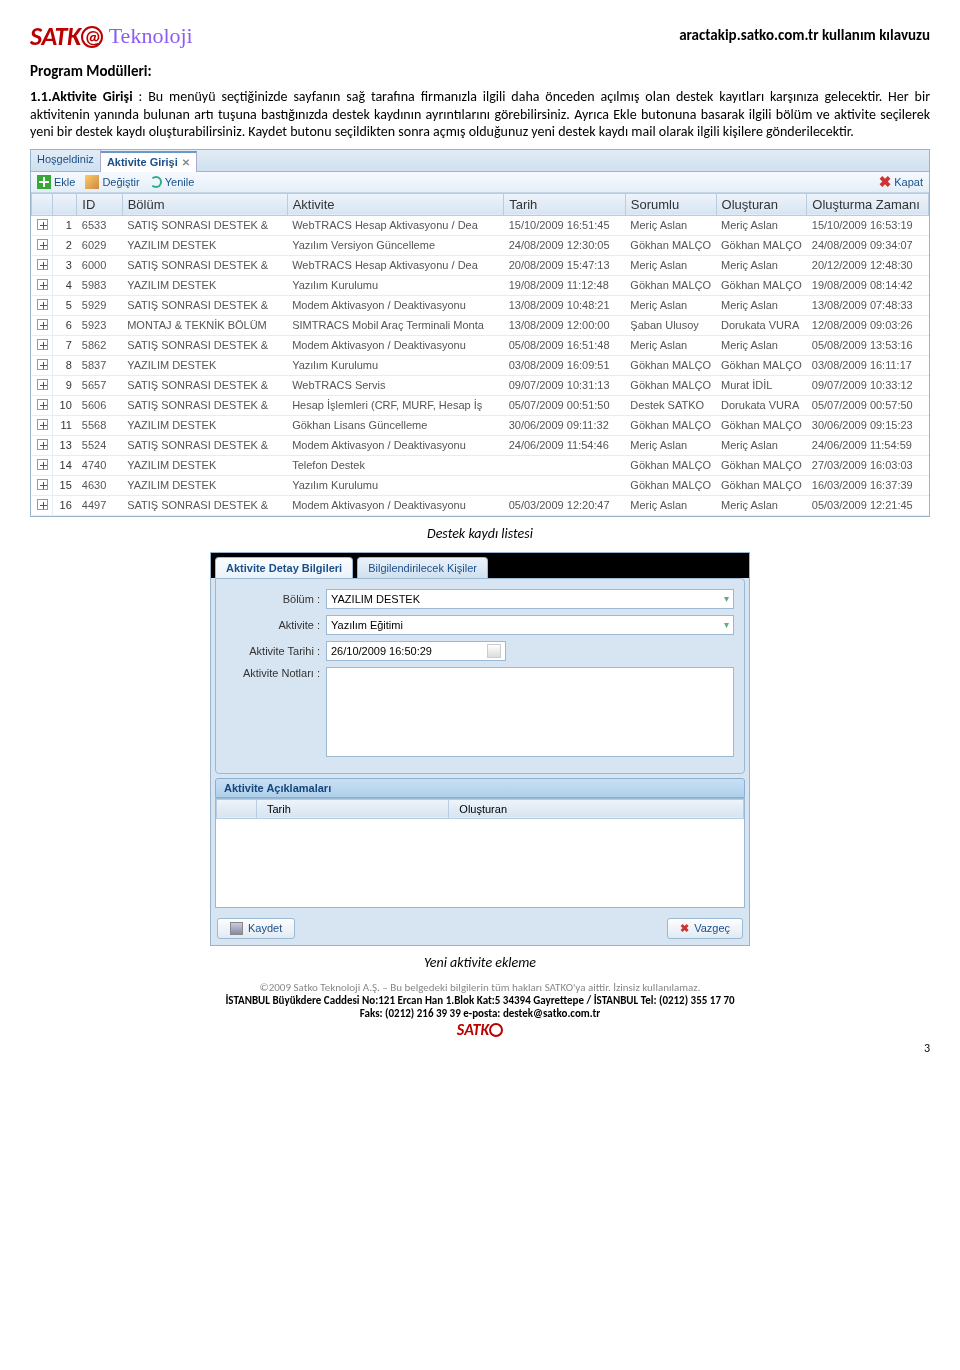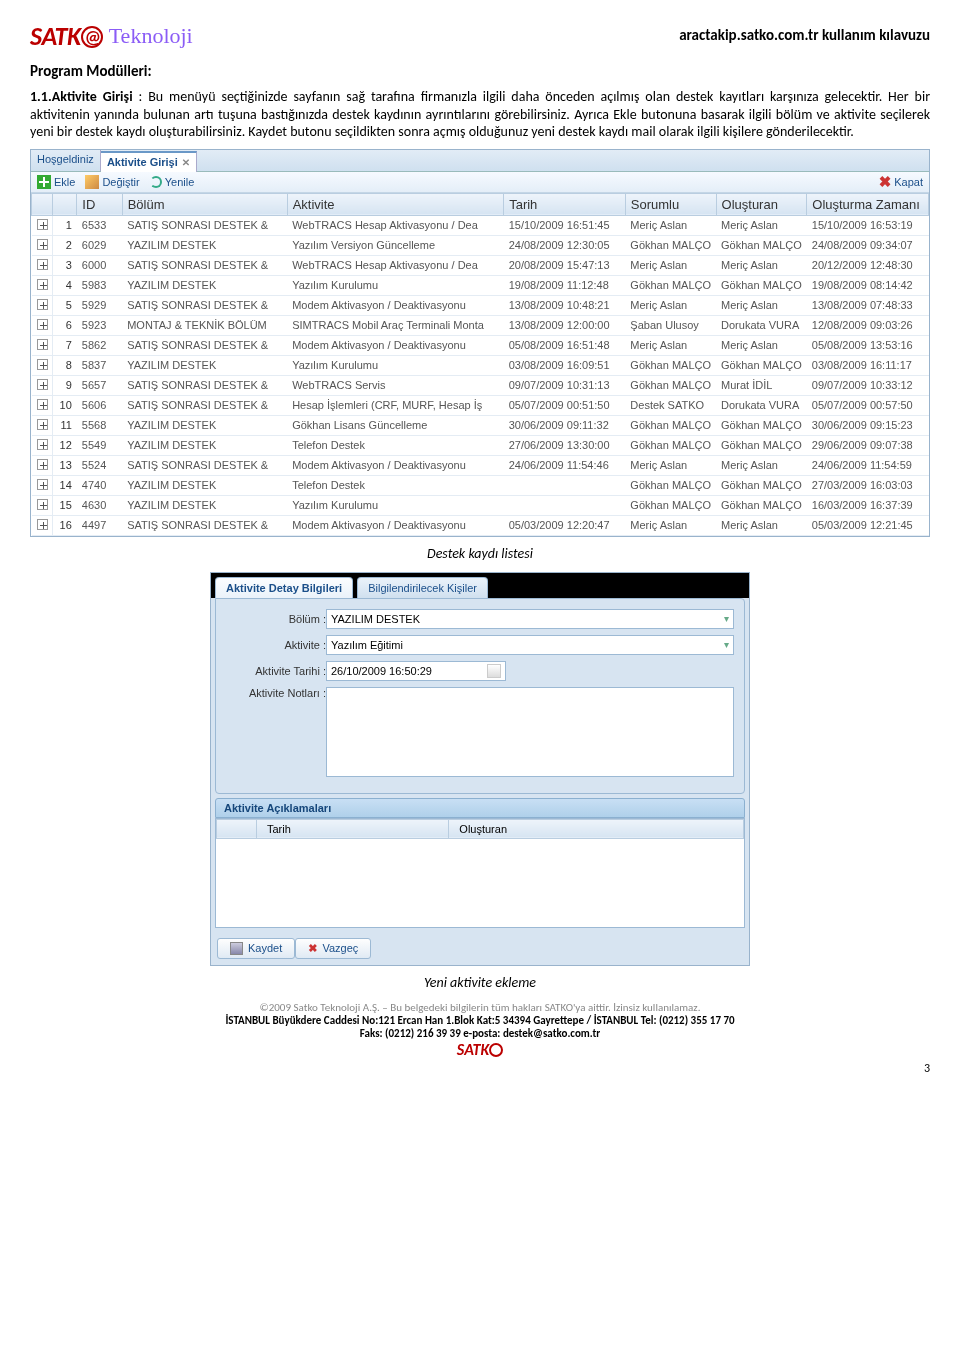--- a/index.html
+++ b/index.html
@@ -52,29 +52,29 @@
   .expander::after { left:5px; top:2px; width:1px; height:7px; }
 
   .caption { font-style: italic; text-align: center; margin: 8px 0 10px 0; }
 
   .detail-frame { border:1px solid #99b3cc; margin: 0 auto; width: 540px; background:#d7e4f1; font-size:11px; font-family:Tahoma,Arial,sans-serif; }
   .detail-tabs { display:flex; background:#000000; padding-top:4px; gap:0; }
   .detail-tab { padding:4px 10px; border:1px solid #9cb9d4; border-bottom:none; background:linear-gradient(#eaf2fa,#d0e0ef); color:#1b4f8a; border-top-left-radius:4px; border-top-right-radius:4px; margin-left:4px; }
   .detail-tab.active { background:linear-gradient(#fbfdff,#eaf2fa); font-weight:bold; }
   .detail-body { background:#d7e4f1; border:1px solid #9cb9d4; margin:0 4px 4px 4px; padding:10px; border-radius:0 4px 4px 4px; }
   .formrow { display:flex; align-items:center; margin-bottom:6px; }
-  .formrow label { width:100px; text-align:right; color:#333; }
+  .formrow label { width:100px; text-align:right; padding-right:6px; color:#333; }
   .formrow .inp { flex:1; height:20px; border:1px solid #9cb9d4; background:#fff; padding:2px 4px; display:flex; align-items:center; justify-content:space-between; }
   .inp .dd { color:#6a8; font-size:10px; }
   .inp .cal { width:14px; height:14px; border:1px solid #ccc; background:linear-gradient(#fff,#ddd);}
   .notes { flex:1; height:90px; border:1px solid #9cb9d4; background:#fff; }
   .section-bar { background:linear-gradient(#c8dff4,#afd0ea); border:1px solid #8bb0d0; padding:3px 8px; font-weight:bold; color:#15467a; margin:0 4px; border-radius:3px 3px 0 0; }
   .inner-grid { background:#fff; border:1px solid #9cb9d4; margin:0 4px 4px 4px; min-height:110px; }
   .inner-grid th { background:linear-gradient(#eef4fb,#d6e4f2); border:1px solid #b9cde0; padding:3px 10px; text-align:left; font-weight:normal; font-size:11px; }
-  .btnbar { display:flex; justify-content:flex-start; padding:6px; background:#d7e4f1; }
+  .btnbar { display:flex; justify-content:space-between; padding:6px; background:#d7e4f1; }
   .btn { border:1px solid #9cb9d4; background:linear-gradient(#fefefe,#e0eaf4); padding:3px 12px; border-radius:3px; display:flex; align-items:center; gap:5px; color:#1b4f8a; cursor:pointer; }
   .i-save { width:13px;height:13px;border:1px solid #888;background:linear-gradient(#ccd,#88a);}
   .i-cancel { color:#c33; font-weight:bold; }
 
   .footer { text-align:center; font-size:11px; color:#888; margin-top:10px; }
   .footer .addr { color:#000; font-weight:bold; font-size:11px; }
   .footer-logo { font-style:italic; color:#b00; font-weight:bold; font-size:16px; }
   .pagenum { text-align:right; color:#000; font-size:12px; margin-top:2px; }
 </style>
 </head>
@@ -262,31 +262,20 @@
             <td>5568</td>
             <td>YAZILIM DESTEK</td>
             <td>Gökhan Lisans Güncelleme</td>
             <td>30/06/2009 09:11:32</td>
             <td>Gökhan MALÇO</td>
             <td>Gökhan MALÇO</td>
             <td>30/06/2009 09:15:23</td>
           </tr>
           <tr>
             <td class="expcol"><span class="expander"></span></td>
-            <td class="numcol">12</td>
-            <td>5549</td>
-            <td>YAZILIM DESTEK</td>
-            <td>Telefon Destek</td>
-            <td>27/06/2009 13:30:00</td>
-            <td>Gökhan MALÇO</td>
-            <td>Gökhan MALÇO</td>
-            <td>29/06/2009 09:07:38</td>
-          </tr>
-          <tr>
-            <td class="expcol"><span class="expander"></span></td>
             <td class="numcol">13</td>
             <td>5524</td>
             <td>SATIŞ SONRASI DESTEK &amp;</td>
             <td>Modem Aktivasyon / Deaktivasyonu</td>
             <td>24/06/2009 11:54:46</td>
             <td>Meriç Aslan</td>
             <td>Meriç Aslan</td>
             <td>24/06/2009 11:54:59</td>
           </tr>
           <tr>

